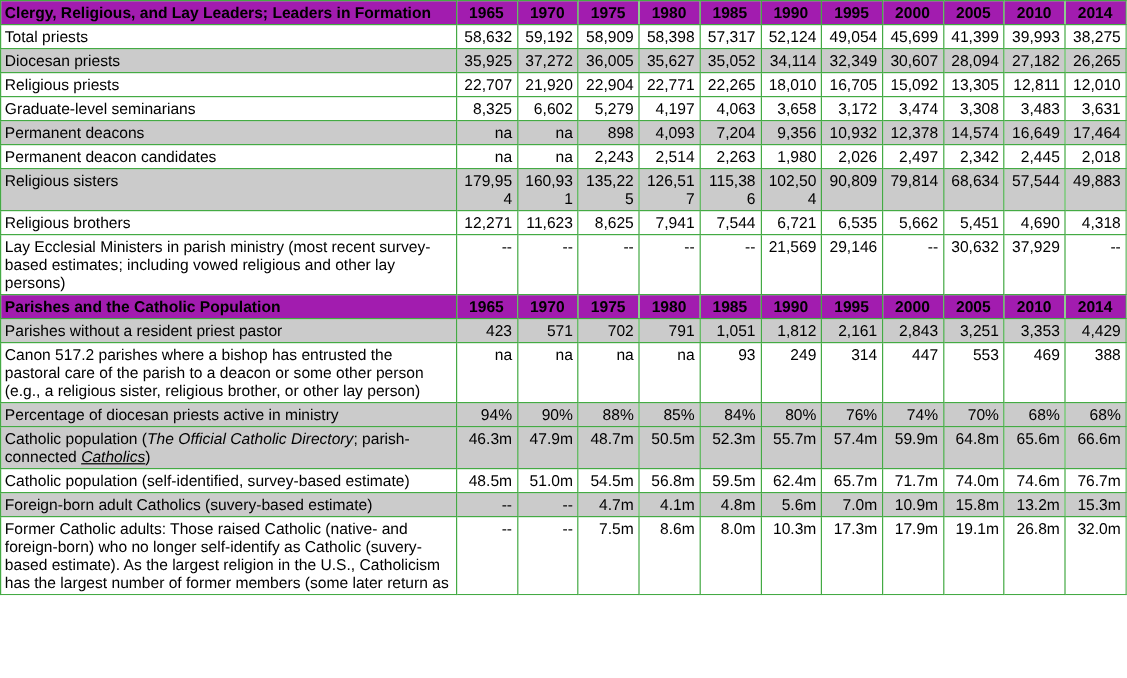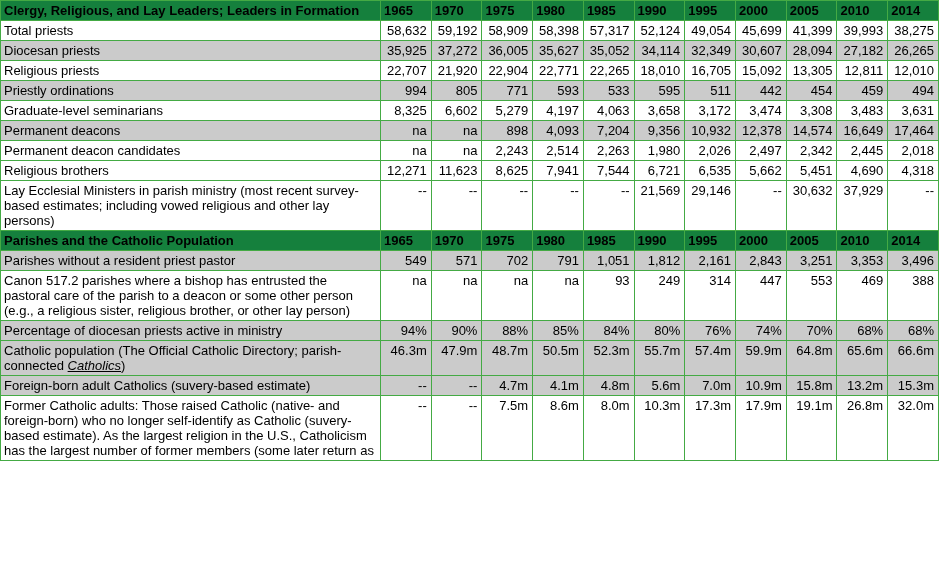--- a/index.html
+++ b/index.html
@@ -23,29 +23,29 @@
   table.stats td {
     border: 1px solid #44aa44;
     font-size: 13px;
     line-height: 15px;
     padding: 2px 4px 2px 3px;
     vertical-align: top;
     overflow: hidden;
     word-wrap: break-word;
   }
   td.label-cell { text-align: left; }
-  td.year-cell  { font-weight: bold; }
+  td.year-cell  { text-align: center; font-weight: bold; }
   td.value-cell { text-align: right; }
   tr.section-header td {
-    background: #15803d;
+    background: #a21caf;
     font-weight: bold;
   }
   tr.row-white td { background: #ffffff; }
   tr.row-gray  td { background: #cbcbcb; }
-  .it { }
+  .it { font-style: italic; }
   .ul { text-decoration: underline; cursor: pointer; font-style: italic; }
 </style>
 </head>
 <body>
 
 <div class="table-wrap">
   <table class="stats" id="stats-table">
     <colgroup id="cols">
         <col style="width: 380px;">
         <col>
@@ -110,34 +110,20 @@
           <td class="value-cell">22,904</td>
           <td class="value-cell">22,771</td>
           <td class="value-cell">22,265</td>
           <td class="value-cell">18,010</td>
           <td class="value-cell">16,705</td>
           <td class="value-cell">15,092</td>
           <td class="value-cell">13,305</td>
           <td class="value-cell">12,811</td>
           <td class="value-cell">12,010</td>
         </tr>
-        <tr class="row-gray">
-          <td class="label-cell">Priestly ordinations</td>
-          <td class="value-cell">994</td>
-          <td class="value-cell">805</td>
-          <td class="value-cell">771</td>
-          <td class="value-cell">593</td>
-          <td class="value-cell">533</td>
-          <td class="value-cell">595</td>
-          <td class="value-cell">511</td>
-          <td class="value-cell">442</td>
-          <td class="value-cell">454</td>
-          <td class="value-cell">459</td>
-          <td class="value-cell">494</td>
-        </tr>
         <tr class="row-white">
           <td class="label-cell">Graduate-level seminarians</td>
           <td class="value-cell">8,325</td>
           <td class="value-cell">6,602</td>
           <td class="value-cell">5,279</td>
           <td class="value-cell">4,197</td>
           <td class="value-cell">4,063</td>
           <td class="value-cell">3,658</td>
           <td class="value-cell">3,172</td>
           <td class="value-cell">3,474</td>
@@ -165,20 +151,34 @@
           <td class="value-cell">na</td>
           <td class="value-cell">2,243</td>
           <td class="value-cell">2,514</td>
           <td class="value-cell">2,263</td>
           <td class="value-cell">1,980</td>
           <td class="value-cell">2,026</td>
           <td class="value-cell">2,497</td>
           <td class="value-cell">2,342</td>
           <td class="value-cell">2,445</td>
           <td class="value-cell">2,018</td>
+        </tr>
+        <tr class="row-gray">
+          <td class="label-cell">Religious sisters</td>
+          <td class="value-cell">179,954</td>
+          <td class="value-cell">160,931</td>
+          <td class="value-cell">135,225</td>
+          <td class="value-cell">126,517</td>
+          <td class="value-cell">115,386</td>
+          <td class="value-cell">102,504</td>
+          <td class="value-cell">90,809</td>
+          <td class="value-cell">79,814</td>
+          <td class="value-cell">68,634</td>
+          <td class="value-cell">57,544</td>
+          <td class="value-cell">49,883</td>
         </tr>
         <tr class="row-white">
           <td class="label-cell">Religious brothers</td>
           <td class="value-cell">12,271</td>
           <td class="value-cell">11,623</td>
           <td class="value-cell">8,625</td>
           <td class="value-cell">7,941</td>
           <td class="value-cell">7,544</td>
           <td class="value-cell">6,721</td>
           <td class="value-cell">6,535</td>
@@ -210,31 +210,31 @@
           <td class="year-cell">1985</td>
           <td class="year-cell">1990</td>
           <td class="year-cell">1995</td>
           <td class="year-cell">2000</td>
           <td class="year-cell">2005</td>
           <td class="year-cell">2010</td>
           <td class="year-cell">2014</td>
         </tr>
         <tr class="row-gray">
           <td class="label-cell">Parishes without a resident priest pastor</td>
-          <td class="value-cell">549</td>
+          <td class="value-cell">423</td>
           <td class="value-cell">571</td>
           <td class="value-cell">702</td>
           <td class="value-cell">791</td>
           <td class="value-cell">1,051</td>
           <td class="value-cell">1,812</td>
           <td class="value-cell">2,161</td>
           <td class="value-cell">2,843</td>
           <td class="value-cell">3,251</td>
           <td class="value-cell">3,353</td>
-          <td class="value-cell">3,496</td>
+          <td class="value-cell">4,429</td>
         </tr>
         <tr class="row-white">
           <td class="label-cell">Canon 517.2 parishes where a bishop has entrusted the pastoral care of the parish to a deacon or some other person (e.g., a religious sister, religious brother, or other lay person)</td>
           <td class="value-cell">na</td>
           <td class="value-cell">na</td>
           <td class="value-cell">na</td>
           <td class="value-cell">na</td>
           <td class="value-cell">93</td>
           <td class="value-cell">249</td>
           <td class="value-cell">314</td>
@@ -264,20 +264,34 @@
           <td class="value-cell">48.7m</td>
           <td class="value-cell">50.5m</td>
           <td class="value-cell">52.3m</td>
           <td class="value-cell">55.7m</td>
           <td class="value-cell">57.4m</td>
           <td class="value-cell">59.9m</td>
           <td class="value-cell">64.8m</td>
           <td class="value-cell">65.6m</td>
           <td class="value-cell">66.6m</td>
         </tr>
+        <tr class="row-white">
+          <td class="label-cell">Catholic population (self-identified, survey-based estimate)</td>
+          <td class="value-cell">48.5m</td>
+          <td class="value-cell">51.0m</td>
+          <td class="value-cell">54.5m</td>
+          <td class="value-cell">56.8m</td>
+          <td class="value-cell">59.5m</td>
+          <td class="value-cell">62.4m</td>
+          <td class="value-cell">65.7m</td>
+          <td class="value-cell">71.7m</td>
+          <td class="value-cell">74.0m</td>
+          <td class="value-cell">74.6m</td>
+          <td class="value-cell">76.7m</td>
+        </tr>
         <tr class="row-gray">
           <td class="label-cell">Foreign-born adult Catholics (suvery-based estimate)</td>
           <td class="value-cell">--</td>
           <td class="value-cell">--</td>
           <td class="value-cell">4.7m</td>
           <td class="value-cell">4.1m</td>
           <td class="value-cell">4.8m</td>
           <td class="value-cell">5.6m</td>
           <td class="value-cell">7.0m</td>
           <td class="value-cell">10.9m</td>

